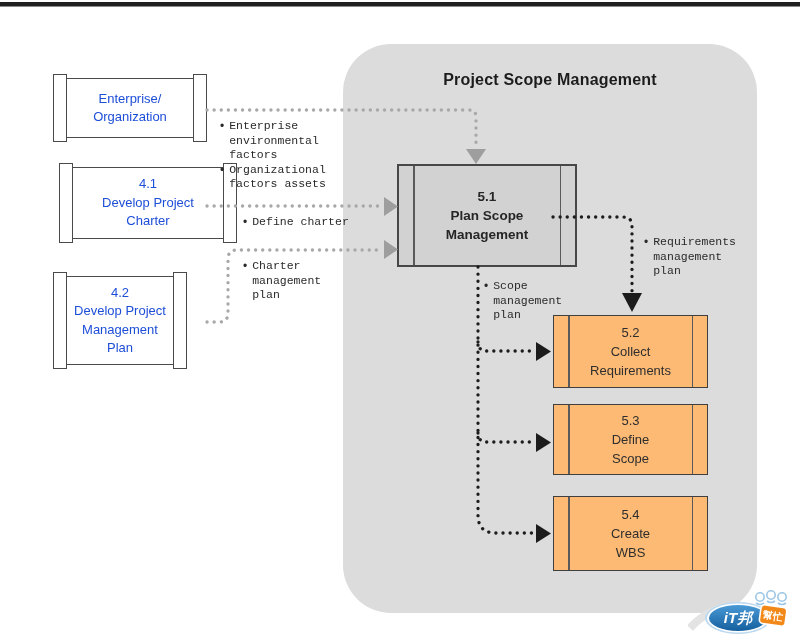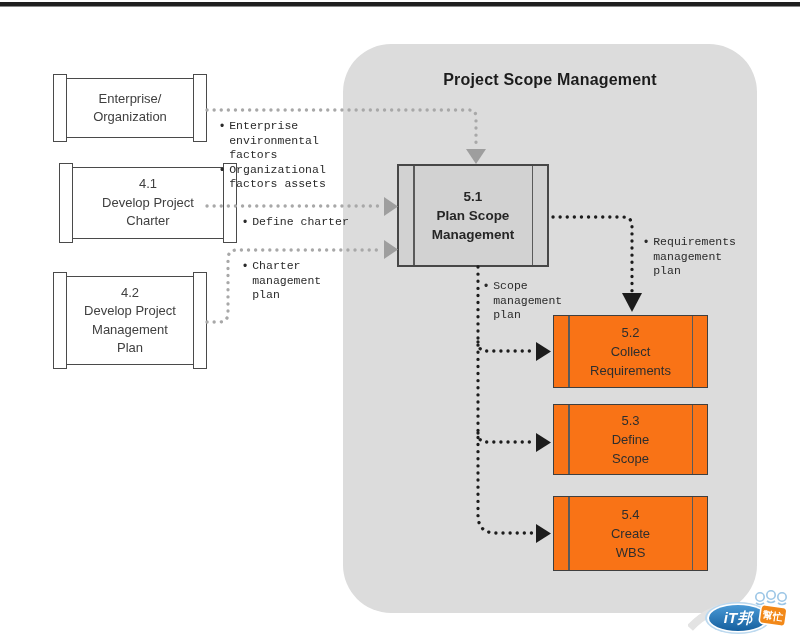--- a/index.html
+++ b/index.html
@@ -12,28 +12,28 @@
   
   .group{position:absolute;left:343px;top:44px;width:414px;height:569px;background:#dcdcdc;border-radius:48px;}
   .group-title{position:absolute;left:343px;top:71px;width:414px;text-align:center;font-size:16px;font-weight:bold;color:#1c1c1c;letter-spacing:.2px;}
 
   
   .node{position:absolute;}
   .node .body{
     position:absolute;left:10px;right:10px;top:4px;bottom:4px;
     background:#fff;border:1.5px solid #4a4a4a;
     display:flex;align-items:center;justify-content:center;text-align:center;
-    font-size:13px;line-height:18.5px;color:#404040;white-space:pre-line;
+    font-size:13px;line-height:18.5px;color:#1d4ed8;white-space:pre-line;
   }
   .node .bar{position:absolute;top:0;bottom:0;width:12px;background:#fff;border:1.5px solid #4a4a4a;}
   .node .bar.l{left:0;} .node .bar.r{right:0;}
 
   
   .inode{
-    position:absolute;background:#f97316;border:1.5px solid #3f3f3f;
+    position:absolute;background:#fdba74;border:1.5px solid #3f3f3f;
     display:flex;align-items:center;justify-content:center;text-align:center;
     font-size:13px;line-height:19px;color:#2e2e2e;white-space:pre-line;box-sizing:border-box;
   }
   .inode .vline{position:absolute;top:0;bottom:0;width:1.5px;background:#5a5a5a;}
   .inode .vline.l{left:14px;} .inode .vline.r{right:14px;}
   .inode.key{background:#d2d2d2;border:2px solid #474747;font-weight:bold;font-size:13.5px;color:#262626;}
 
   
   .lbl{position:absolute;font-size:11.5px;line-height:14.5px;color:#2a2a2a;}
   .lbl .item{display:flex;}
@@ -57,30 +57,30 @@
   <div class="bar l"></div>
   <div class="bar r"></div>
 </div>
 <div class="node" style="left:59px;top:163px;width:178px;height:80px">
   <div class="body">4.1
 Develop Project
 Charter</div>
   <div class="bar l"></div>
   <div class="bar r"></div>
 </div>
-<div class="node" style="left:53px;top:272px;width:154px;height:97px">
+<div class="node" style="left:53px;top:272px;width:134px;height:97px">
   <div class="body">4.2
 Develop Project
 Management
 Plan</div>
   <div class="bar l"></div>
   <div class="bar r"></div>
 </div>
 
-<div class="inode key" style="left:397px;top:164px;width:152px;height:103px">
+<div class="inode key" style="left:397px;top:164px;width:180px;height:103px">
   <div class="vline l"></div>
   <div class="vline r"></div>
   <span>5.1
 Plan Scope
 Management</span>
 </div>
 <div class="inode" style="left:553px;top:315px;width:155px;height:73px">
   <div class="vline l"></div>
   <div class="vline r"></div>
   <span>5.2

